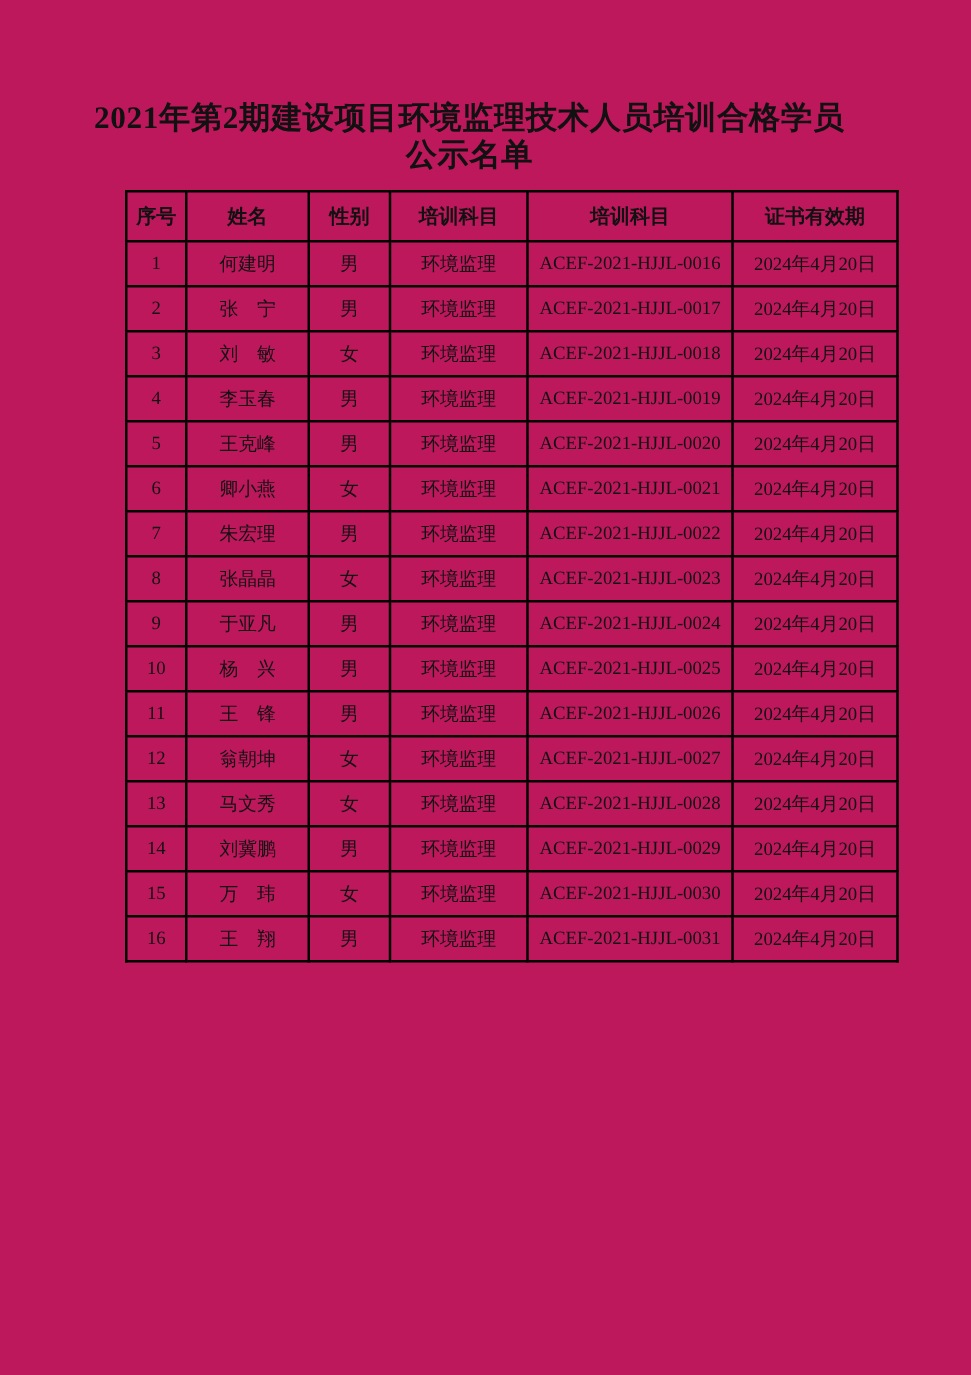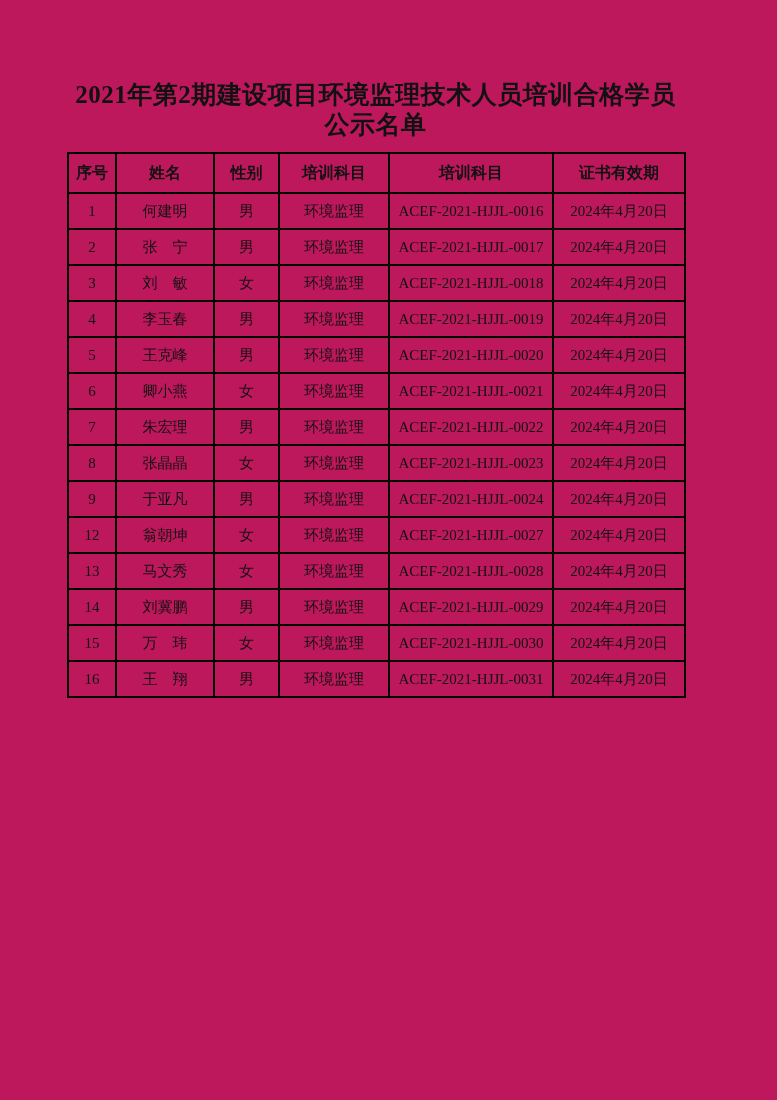--- a/index.html
+++ b/index.html
@@ -26,21 +26,21 @@
     text-align: center;
     font-size: 25px;
     line-height: 30px;
     font-weight: bold;
     letter-spacing: 0.5px;
   }
   table.roster {
     border-collapse: collapse;
     table-layout: fixed;
     width: 617px;
-    margin: 12px 0 0 67px;
+    margin: 12px 0 0 100px;
   }
   table.roster th,
   table.roster td {
     border: 2px solid #000000;
     text-align: center;
     vertical-align: middle;
     padding: 0;
     overflow: hidden;
     white-space: nowrap;
   }
@@ -157,20 +157,36 @@
         </tr>
         <tr>
           <td>9</td>
           <td>于亚凡</td>
           <td>男</td>
           <td>环境监理</td>
           <td>ACEF-2021-HJJL-0024</td>
           <td>2024年4月20日</td>
         </tr>
         <tr>
+          <td>10</td>
+          <td>杨　兴</td>
+          <td>男</td>
+          <td>环境监理</td>
+          <td>ACEF-2021-HJJL-0025</td>
+          <td>2024年4月20日</td>
+        </tr>
+        <tr>
+          <td>11</td>
+          <td>王　锋</td>
+          <td>男</td>
+          <td>环境监理</td>
+          <td>ACEF-2021-HJJL-0026</td>
+          <td>2024年4月20日</td>
+        </tr>
+        <tr>
           <td>12</td>
           <td>翁朝坤</td>
           <td>女</td>
           <td>环境监理</td>
           <td>ACEF-2021-HJJL-0027</td>
           <td>2024年4月20日</td>
         </tr>
         <tr>
           <td>13</td>
           <td>马文秀</td>

